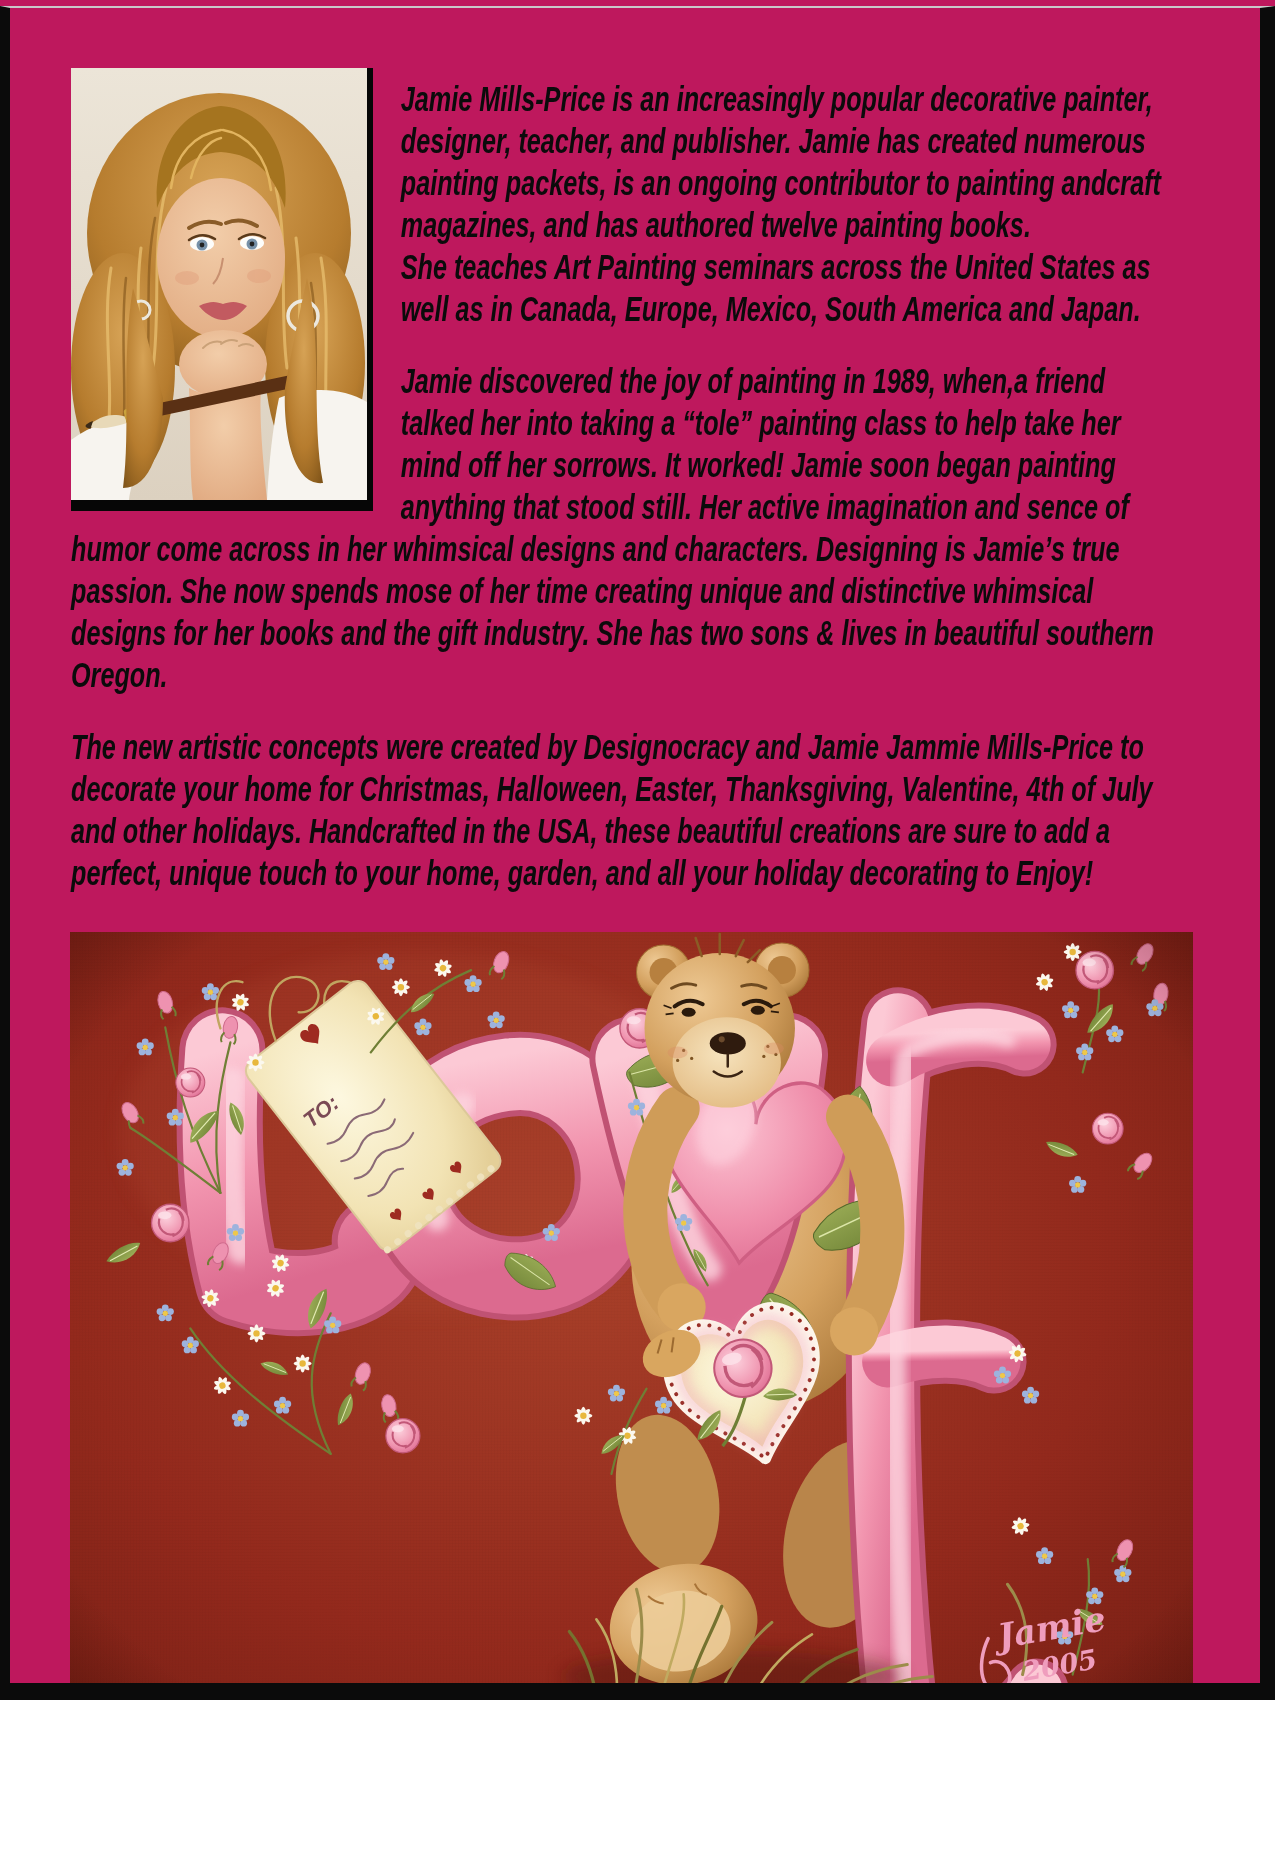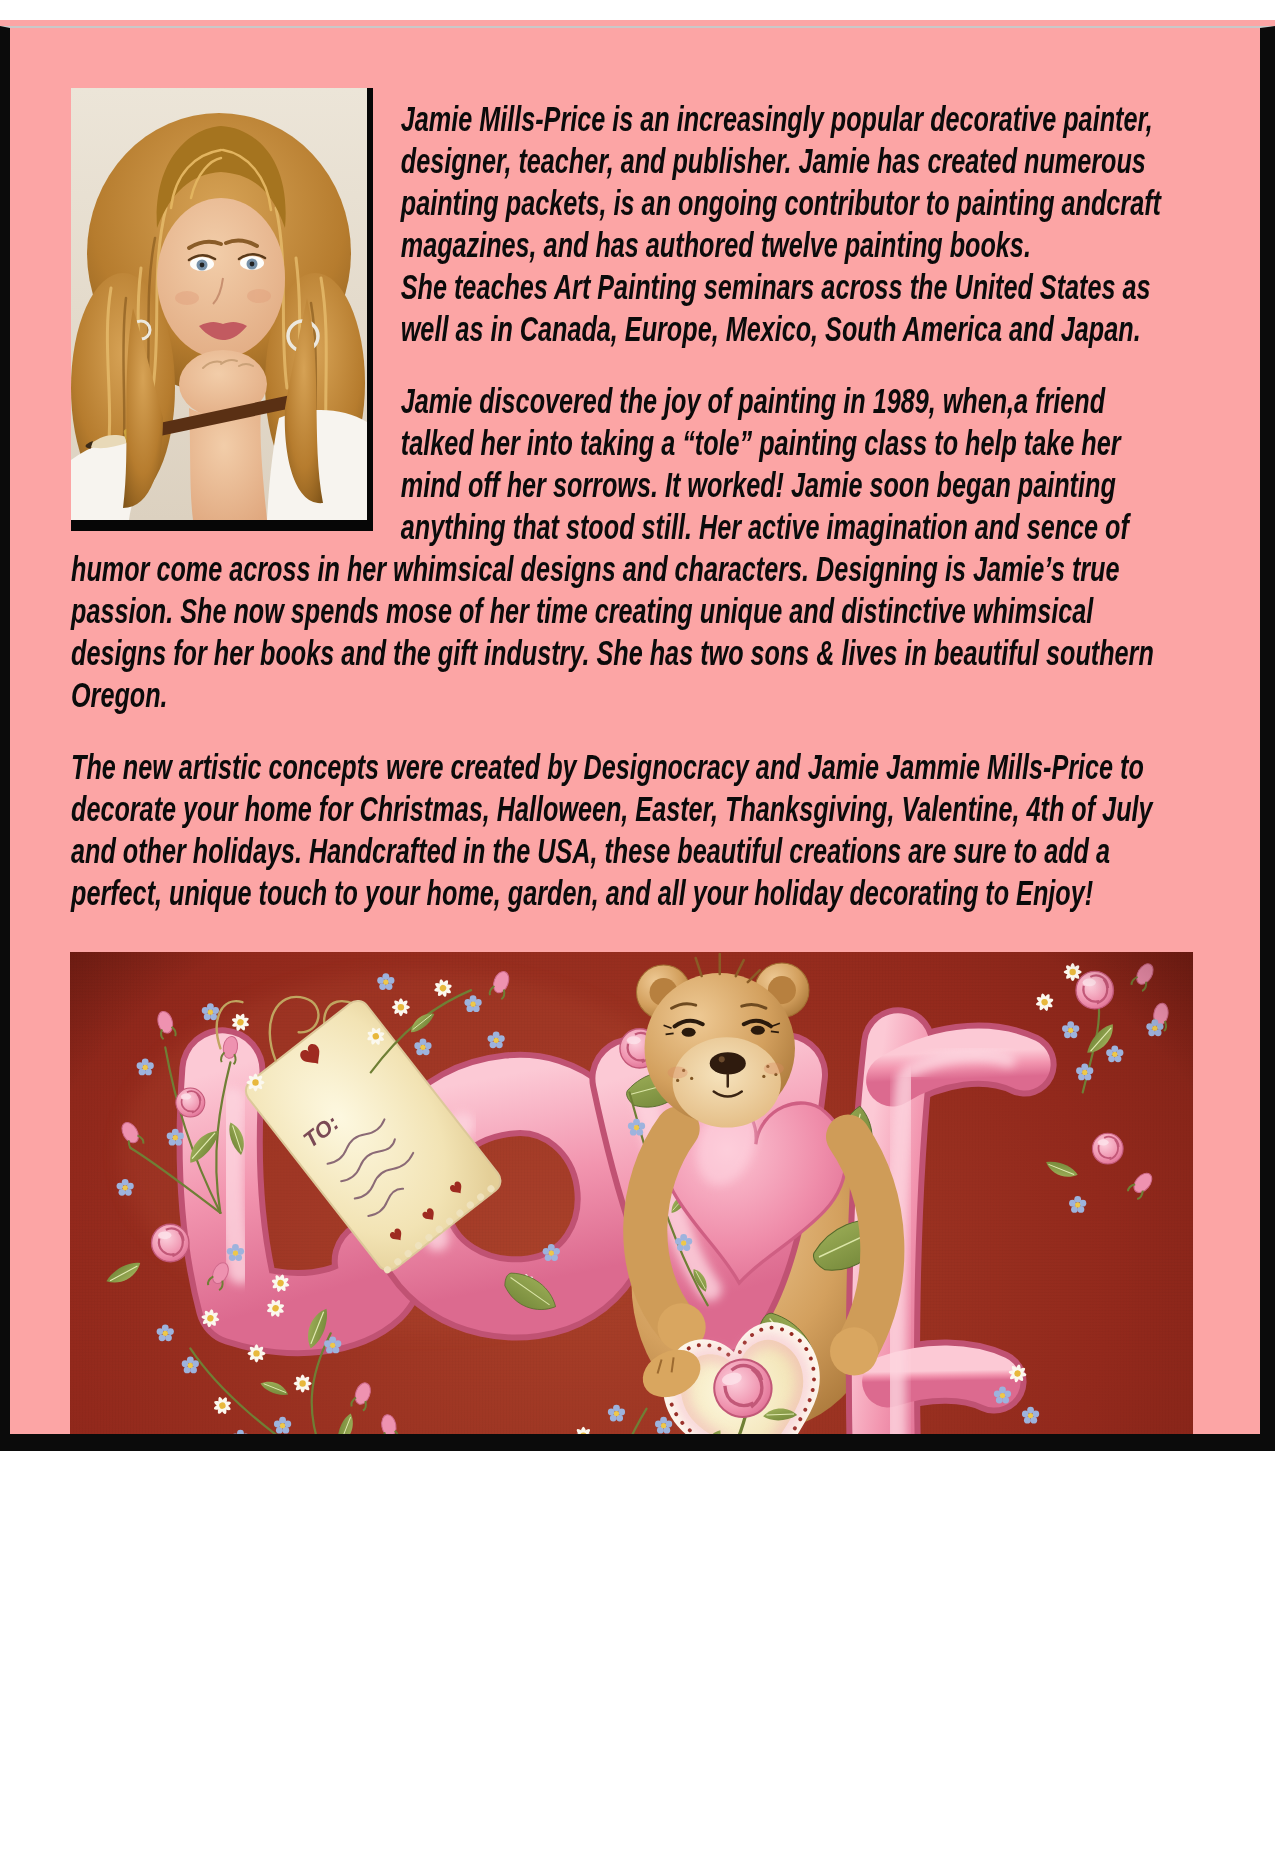--- a/index.html
+++ b/index.html
@@ -1,17 +1,17 @@
 <!DOCTYPE html>
 <html><head>
 <meta charset="utf-8">
 <style>
   html,body{margin:0;padding:0;background:#ffffff;}
-  .page{position:relative;width:1275px;height:1431px;background:#fca5a5;overflow:hidden;
-        font-family:"Liberation Sans",sans-serif;margin-top:20px;}
+  .page{position:relative;width:1275px;height:1700px;background:#be185d;overflow:hidden;
+        font-family:"Liberation Sans",sans-serif;}
   .frame{position:absolute;left:0;top:6px;right:0;bottom:0;z-index:40;pointer-events:none;
          border-top:2px solid #c9c9c9;border-left:10px solid #0b0b0b;
          border-right:15px solid #0b0b0b;border-bottom:17px solid #0b0b0b;}
   .photo{position:absolute;left:71px;top:68px;z-index:5;
          border-right:6px solid #060606;border-bottom:11px solid #060606;}
   .photo svg{display:block;}
   .bio{position:absolute;left:71px;top:68px;width:1700px;z-index:4;
        transform:scaleX(0.72);transform-origin:0 0;padding-top:10px;
        font:italic 700 35px/42px "Liberation Sans",sans-serif;color:#0b0b0b;}
   .bio p{margin:0 0 30px 0;white-space:pre;}

